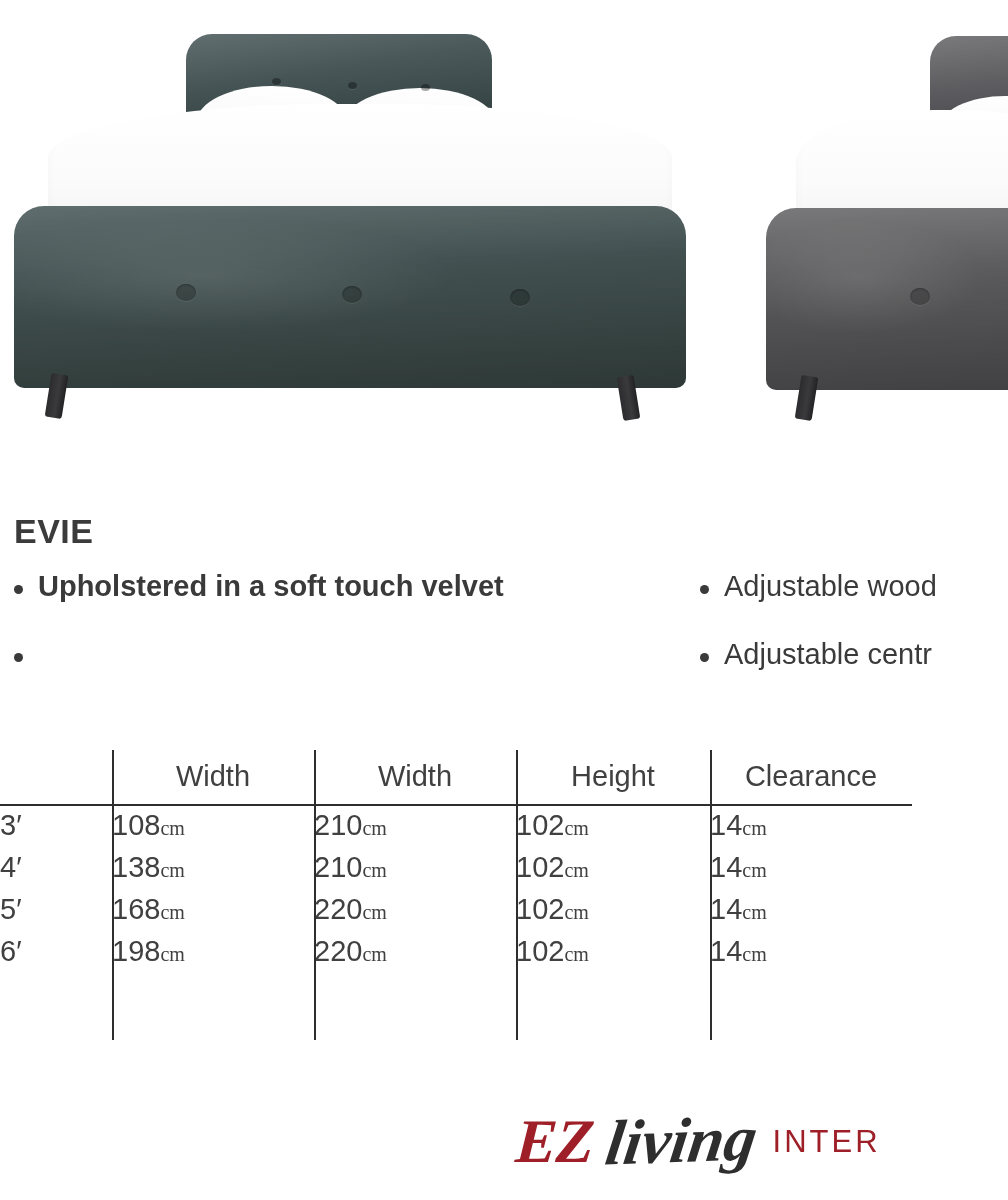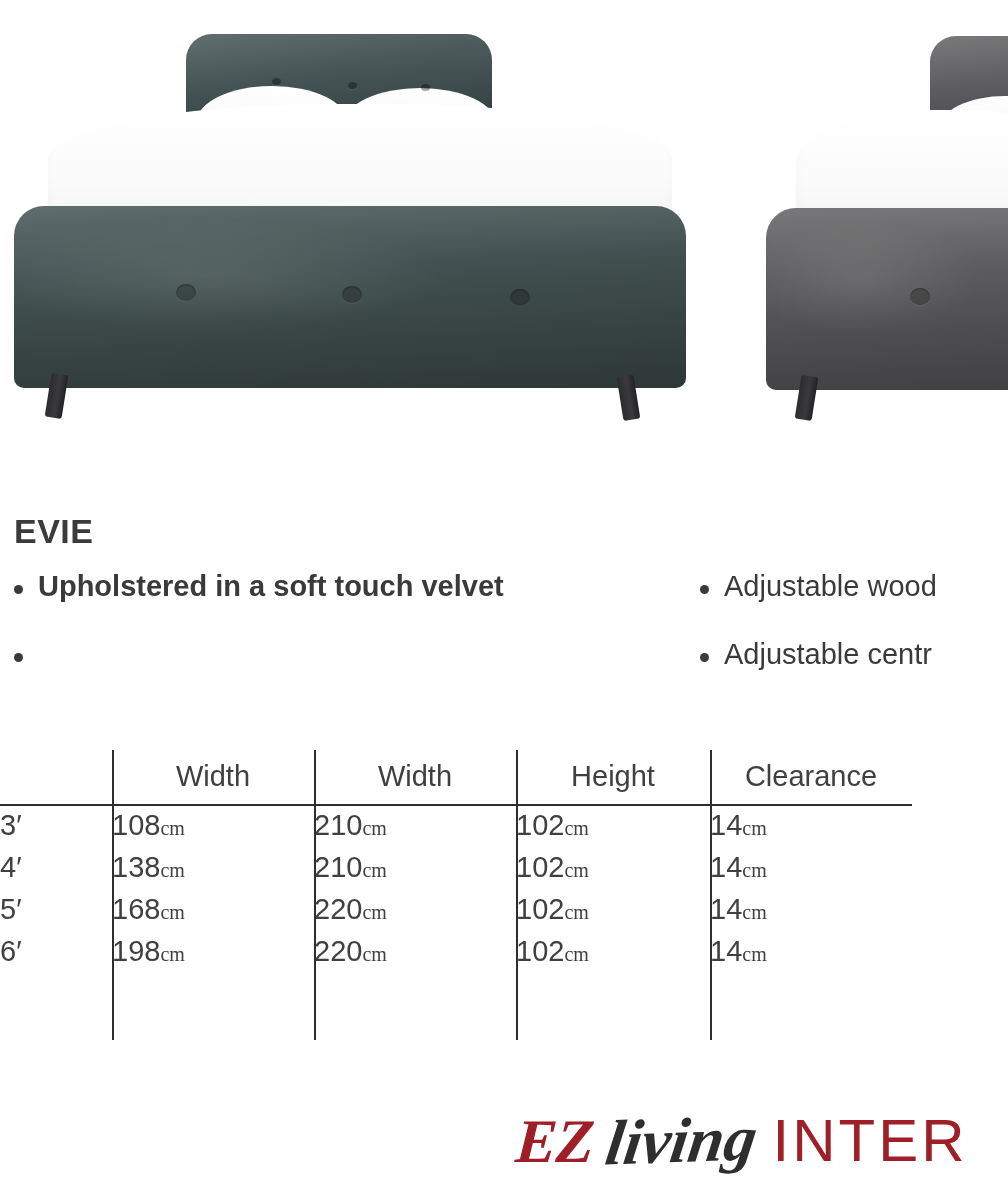--- a/index.html
+++ b/index.html
@@ -207,21 +207,21 @@
     font-weight: 700;
     font-size: 64px;
     line-height: 1;
     color: #2e2e2e;
     margin-left: 14px;
     transform: skewX(-10deg) rotate(-2deg);
   }
   .logo-interiors {
     font-family: "Liberation Sans", sans-serif;
     font-weight: 400;
-    font-size: 60px;
+    font-size: 31px;
     letter-spacing: 3px;
     line-height: 1;
     color: #9e1f28;
     margin-left: 16px;
   }
 </style>
 </head>
 <body>
 
 <div class="photo-band">

